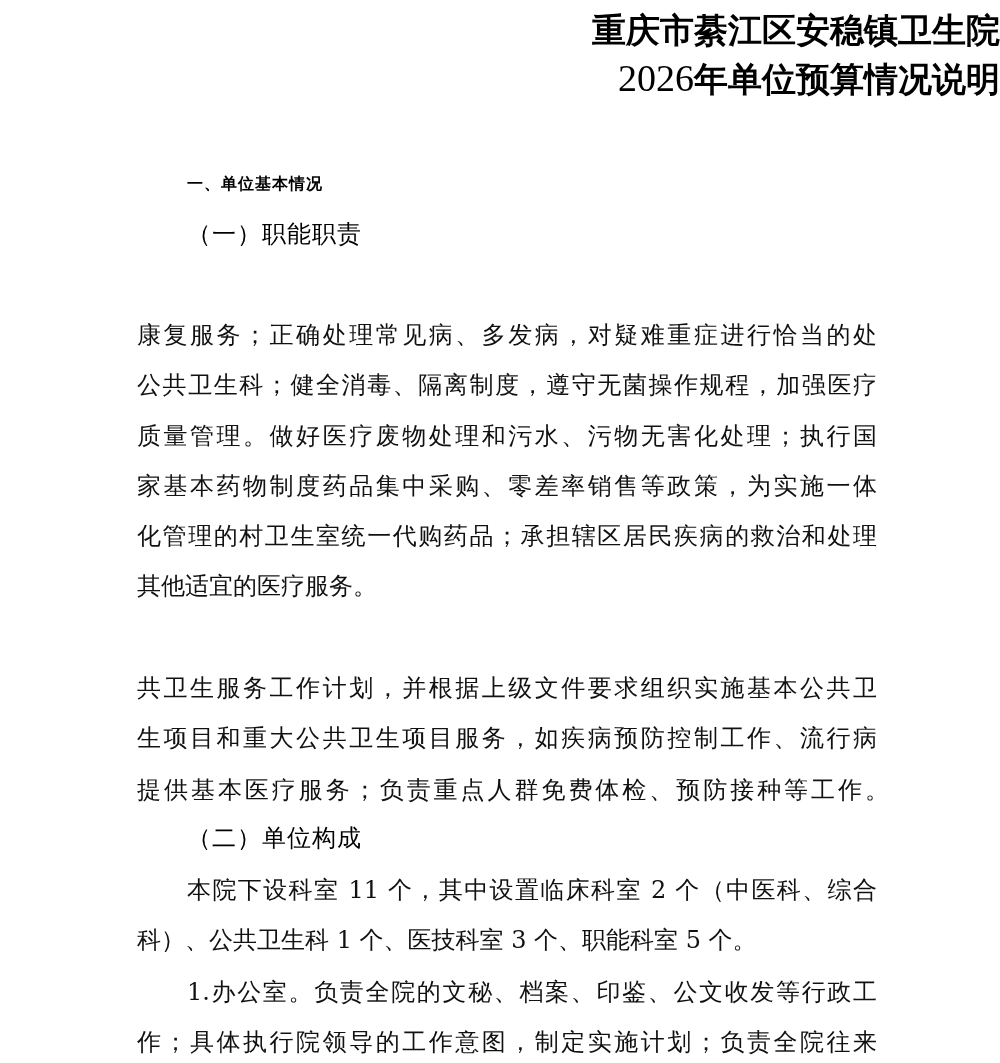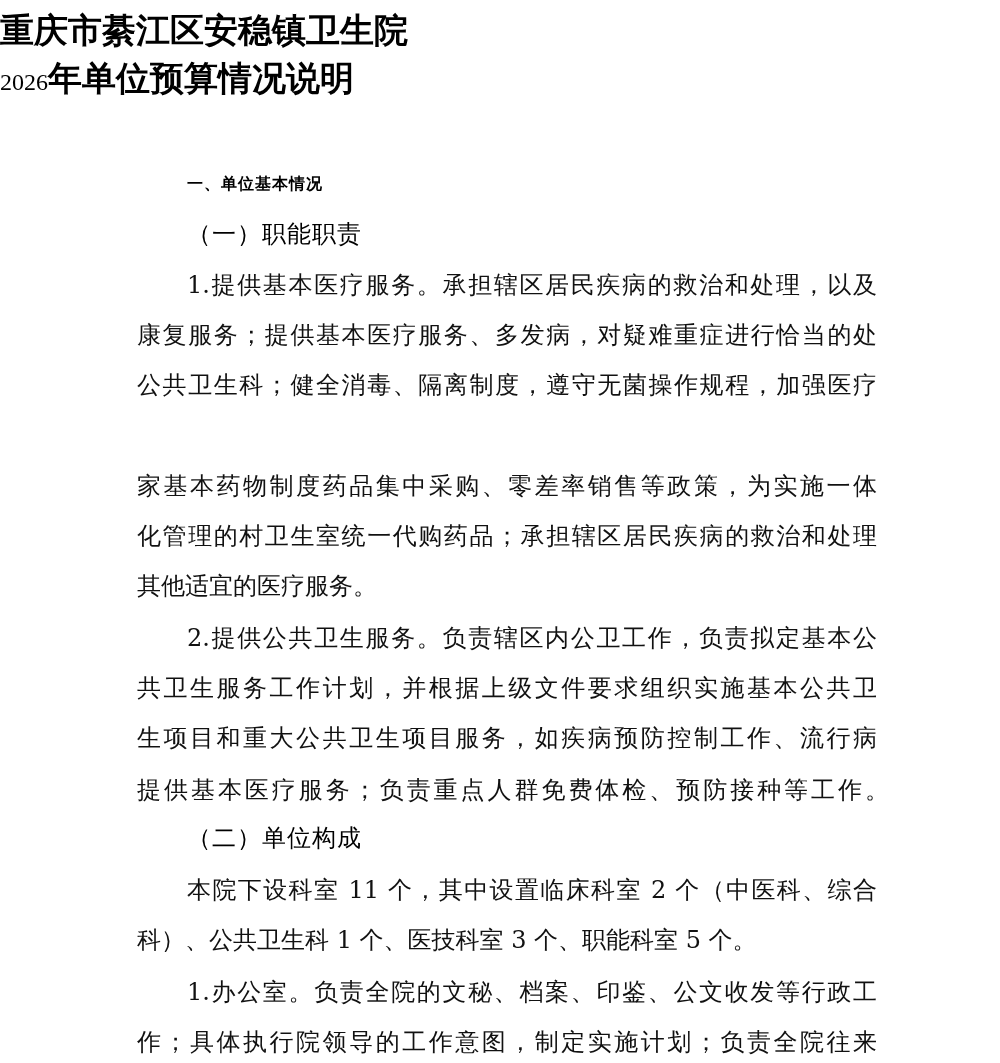--- a/index.html
+++ b/index.html
@@ -18,33 +18,33 @@
       position: absolute;
       left: 0;
       top: 0;
       width: 1000px;
       height: 1063px;
     }
     .title {
       position: absolute;
       left: 0;
       width: 1000px;
-      text-align: left;
+      text-align: right;
       font-family: "DejaVu Serif", "Liberation Serif", serif;
       font-weight: bold;
       font-size: 34px;
       line-height: 40px;
       letter-spacing: 0px;
     }
     .title.l1 { top: 10px; }
     .title.l2 { top: 58px; }
     .title .num {
       font-family: "Liberation Serif", "DejaVu Serif", serif;
       font-weight: normal;
-      font-size: 24px;
+      font-size: 38px;
     }
     .h1 {
       position: absolute;
       left: 187px;
       top: 166px;
       font-family: "DejaVu Sans", "Liberation Sans", sans-serif;
       font-weight: bold;
       font-size: 16px;
       line-height: 36px;
       letter-spacing: 1px;
@@ -77,28 +77,27 @@
 
 <div class="page">
 
   <div class="title l1">重庆市綦江区安稳镇卫生院</div>
   <div class="title l2"><span class="num">2026</span><span>年单位预算情况说明</span></div>
 
   <div class="h1">一、单位基本情况</div>
 
   <div class="h2" style="left:187px; top:216px;">（一）职能职责</div>
 
-  <div class="body-line indent" style="top:267px;">1.提供基本医疗服务。承担辖区居民疾病的救治和处理，以及</div>
-  <div class="body-line" style="top:317px;">康复服务；提供基本医疗服务、多发病，对疑难重症进行恰当的处</div>
+  <div class="body-line" style="top:317px;">康复服务；正确处理常见病、多发病，对疑难重症进行恰当的处</div>
   <div class="body-line" style="top:367px;">公共卫生科；健全消毒、隔离制度，遵守无菌操作规程，加强医疗</div>
+  <div class="body-line" style="top:418px;">质量管理。做好医疗废物处理和污水、污物无害化处理；执行国</div>
   <div class="body-line" style="top:468px;">家基本药物制度药品集中采购、零差率销售等政策，为实施一体</div>
   <div class="body-line" style="top:518px;">化管理的村卫生室统一代购药品；承担辖区居民疾病的救治和处理</div>
   <div class="body-line last" style="top:568px;">其他适宜的医疗服务。</div>
 
-  <div class="body-line indent" style="top:620px;">2.提供公共卫生服务。负责辖区内公卫工作，负责拟定基本公</div>
   <div class="body-line" style="top:670px;">共卫生服务工作计划，并根据上级文件要求组织实施基本公共卫</div>
   <div class="body-line" style="top:720px;">生项目和重大公共卫生项目服务，如疾病预防控制工作、流行病</div>
   <div class="body-line full" style="top:772px;">提供基本医疗服务；负责重点人群免费体检、预防接种等工作。</div>
 
   <div class="h2" style="left:187px; top:820px;">（二）单位构成</div>
 
   <div class="body-line indent" style="top:872px;">本院下设科室 11 个，其中设置临床科室 2 个（中医科、综合</div>
   <div class="body-line last" style="top:922px;">科）、公共卫生科 1 个、医技科室 3 个、职能科室 5 个。</div>
 
   <div class="body-line indent" style="top:974px;">1.办公室。负责全院的文秘、档案、印鉴、公文收发等行政工</div>

